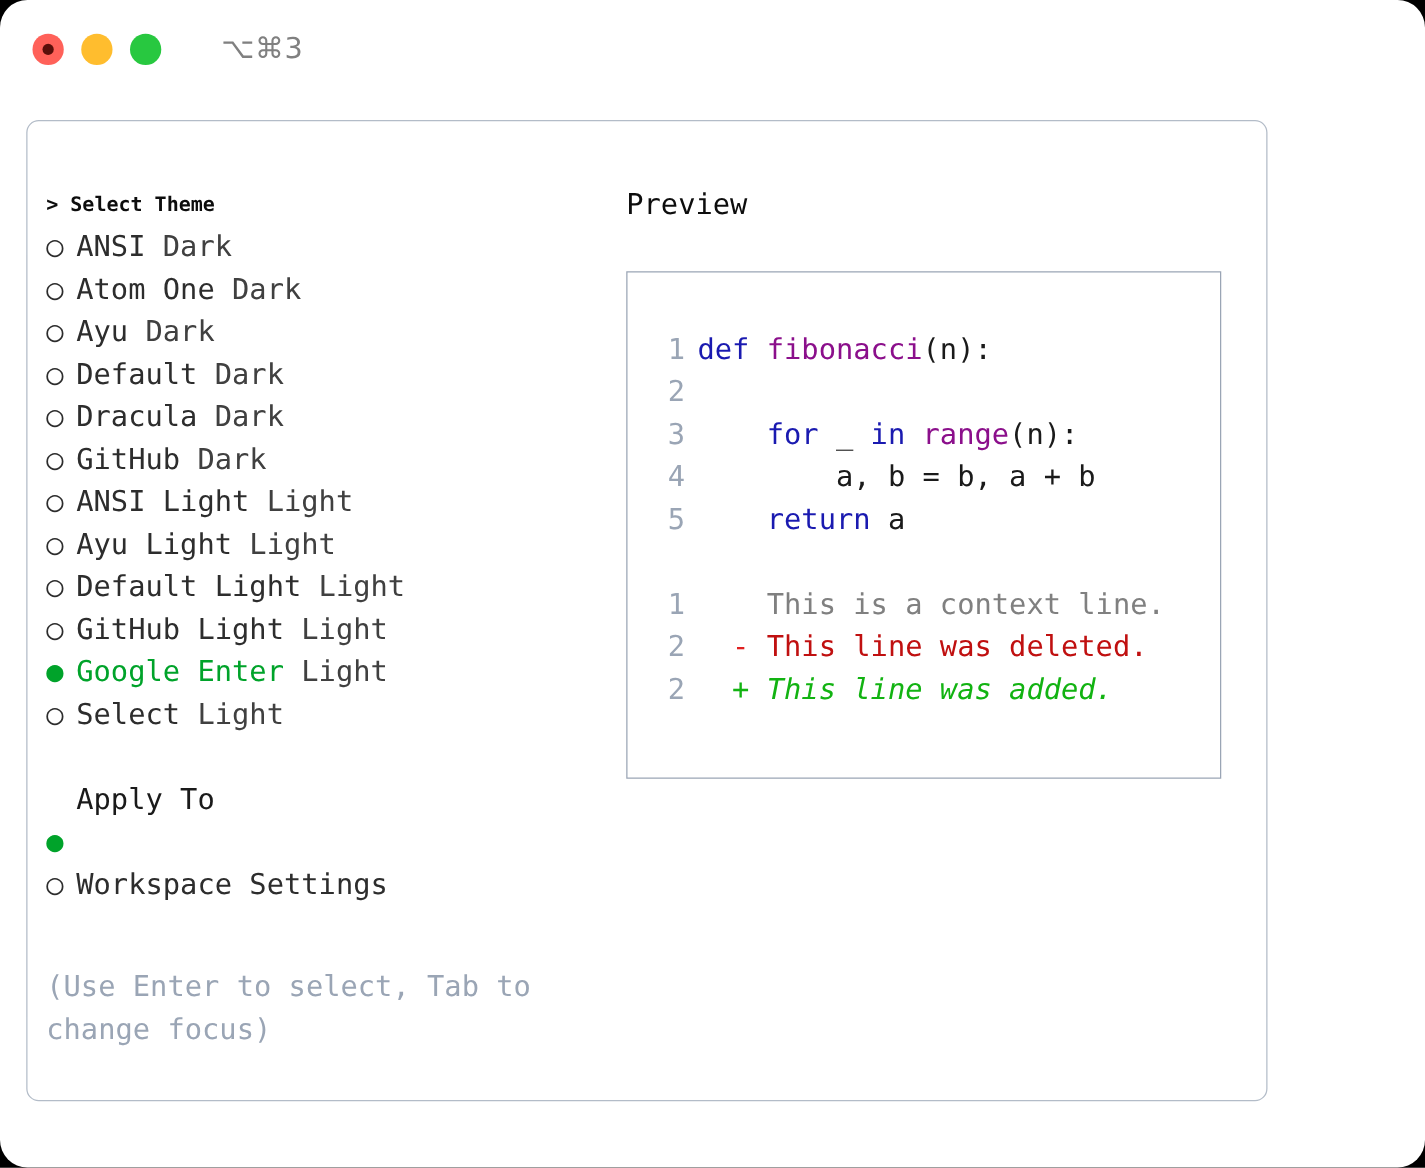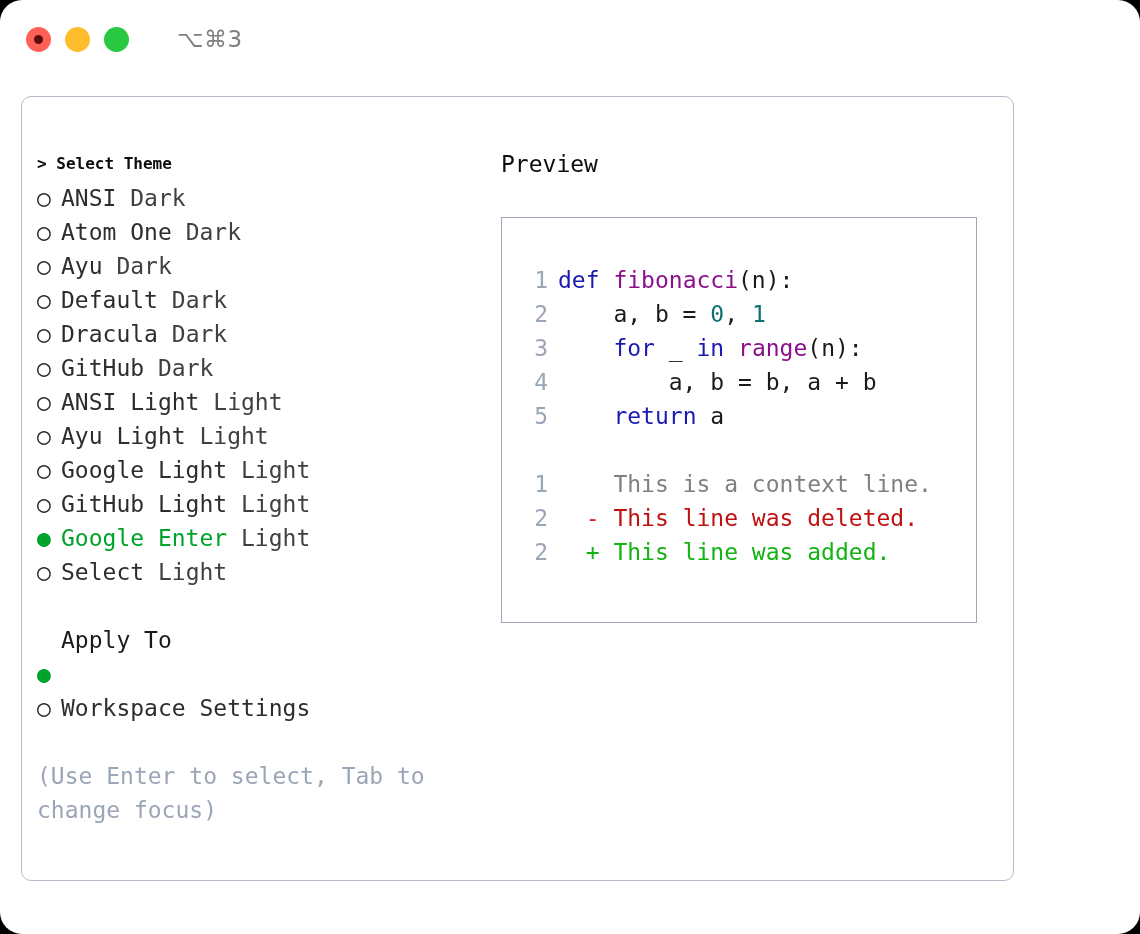--- a/index.html
+++ b/index.html
@@ -132,21 +132,21 @@
 
   .apply-header {
     font-size: 23px;
     color: #1a1a1a;
     line-height: 34px;
     white-space: pre;
     padding-left: 24px;
   }
 
   .hint {
-    margin-top: 34px;
+    margin-top: 48px;
     font-size: 23px;
     color: #9aa5b5;
     line-height: 34px;
     width: 420px;
     white-space: pre-wrap;
   }
 
   
   .right-col {
     position: absolute;
@@ -195,21 +195,21 @@
   .code-text { white-space: pre; }
 
   .tok-kw   { color: #1a1ab0; }
   .tok-fn   { color: #8b0f8b; }
   .tok-num  { color: #0d7070; }
   .tok-plain{ color: #1a1a1a; }
 
   .diff-gap { height: 34px; }
   .diff-context { color: #808080; }
   .diff-del { color: #c01010; }
-  .diff-add { color: #12b312; }
+  .diff-add { color: #12b312; font-style: italic; }
   .diff-marker-del { color: #e02020; }
   .diff-marker-add { color: #12b312; }
 </style>
 </head>
 <body>
 
 <div class="window">
 
   <div class="titlebar">
     <div class="lights">
@@ -229,21 +229,21 @@
         <div class="list-header">&gt; Select Theme</div>
         <div id="theme-list">
             <div class="theme-row"><span class="bullet">○</span><span class="theme-name">ANSI</span><span class="theme-variant"> Dark</span></div>
             <div class="theme-row"><span class="bullet">○</span><span class="theme-name">Atom One</span><span class="theme-variant"> Dark</span></div>
             <div class="theme-row"><span class="bullet">○</span><span class="theme-name">Ayu</span><span class="theme-variant"> Dark</span></div>
             <div class="theme-row"><span class="bullet">○</span><span class="theme-name">Default</span><span class="theme-variant"> Dark</span></div>
             <div class="theme-row"><span class="bullet">○</span><span class="theme-name">Dracula</span><span class="theme-variant"> Dark</span></div>
             <div class="theme-row"><span class="bullet">○</span><span class="theme-name">GitHub</span><span class="theme-variant"> Dark</span></div>
             <div class="theme-row"><span class="bullet">○</span><span class="theme-name">ANSI Light</span><span class="theme-variant"> Light</span></div>
             <div class="theme-row"><span class="bullet">○</span><span class="theme-name">Ayu Light</span><span class="theme-variant"> Light</span></div>
-            <div class="theme-row"><span class="bullet">○</span><span class="theme-name">Google Light</span><span class="theme-variant"> Light</span></div>
+            <div class="theme-row"><span class="bullet">○</span><span class="theme-name">Default Light</span><span class="theme-variant"> Light</span></div>
             <div class="theme-row"><span class="bullet">○</span><span class="theme-name">GitHub Light</span><span class="theme-variant"> Light</span></div>
             <div class="theme-row selected"><span class="bullet sel">●</span><span class="theme-name">Google Enter</span><span class="theme-variant"> Light</span></div>
             <div class="theme-row"><span class="bullet">○</span><span class="theme-name">Select</span><span class="theme-variant"> Light</span></div>
           </div>
 
         <div class="section-gap"></div>
 
         <div class="apply-header">Apply To</div>
         <div id="apply-list">
             <div class="theme-row selected"><span class="bullet sel">●</span></div>
@@ -252,21 +252,21 @@
 
         <div class="hint">(Use Enter to select, Tab to change focus)</div>
       </div>
 
       <div class="right-col">
         <div class="preview-header">Preview</div>
         <div class="preview-box">
           <div class="code-area">
             <div id="code-lines">
                 <div class="code-line"><span class="lineno">1</span><span class="code-text"><span class="tok-kw">def </span><span class="tok-fn">fibonacci</span><span class="tok-plain">(n):</span></span></div>
-                <div class="code-line"><span class="lineno">2</span><span class="code-text"><span class="tok-plain">    a, b = </span><span class="tok-num">0</span><span class="tok-plain">, </span><span class="tok-num">1</span></span></div>
+                <div class="code-line"><span class="lineno">2</span></div>
                 <div class="code-line"><span class="lineno">3</span><span class="code-text"><span class="tok-plain">    </span><span class="tok-kw">for</span><span class="tok-plain"> _ </span><span class="tok-kw">in</span><span class="tok-plain"> </span><span class="tok-fn">range</span><span class="tok-plain">(n):</span></span></div>
                 <div class="code-line"><span class="lineno">4</span><span class="code-text"><span class="tok-plain">        a, b = b, a + b</span></span></div>
                 <div class="code-line"><span class="lineno">5</span><span class="code-text"><span class="tok-plain">    </span><span class="tok-kw">return</span><span class="tok-plain"> a</span></span></div>
               </div>
             <div class="diff-gap"></div>
             <div id="diff-lines">
                 <div class="code-line"><span class="lineno">1</span><span class="diff-context">   </span><span class="diff-context"> This is a context line.</span></div>
                 <div class="code-line"><span class="lineno">2</span><span class="diff-marker-del">  -</span><span class="diff-del"> This line was deleted.</span></div>
                 <div class="code-line"><span class="lineno">2</span><span class="diff-marker-add">  +</span><span class="diff-add"> This line was added.</span></div>
               </div>

